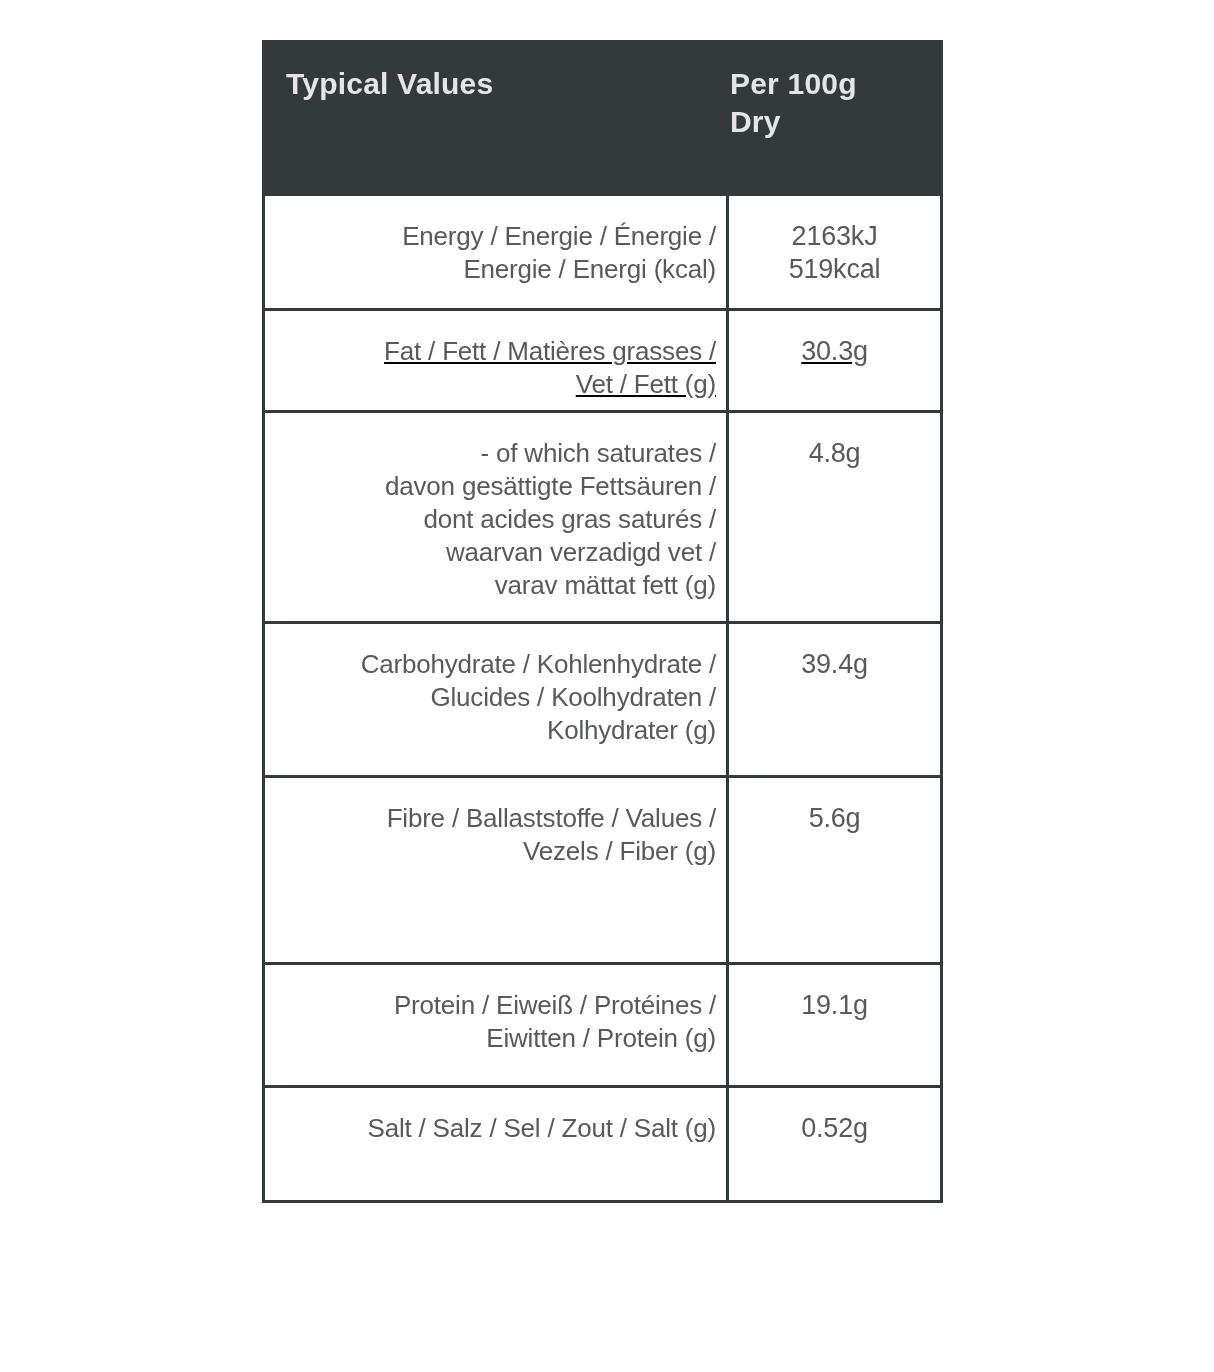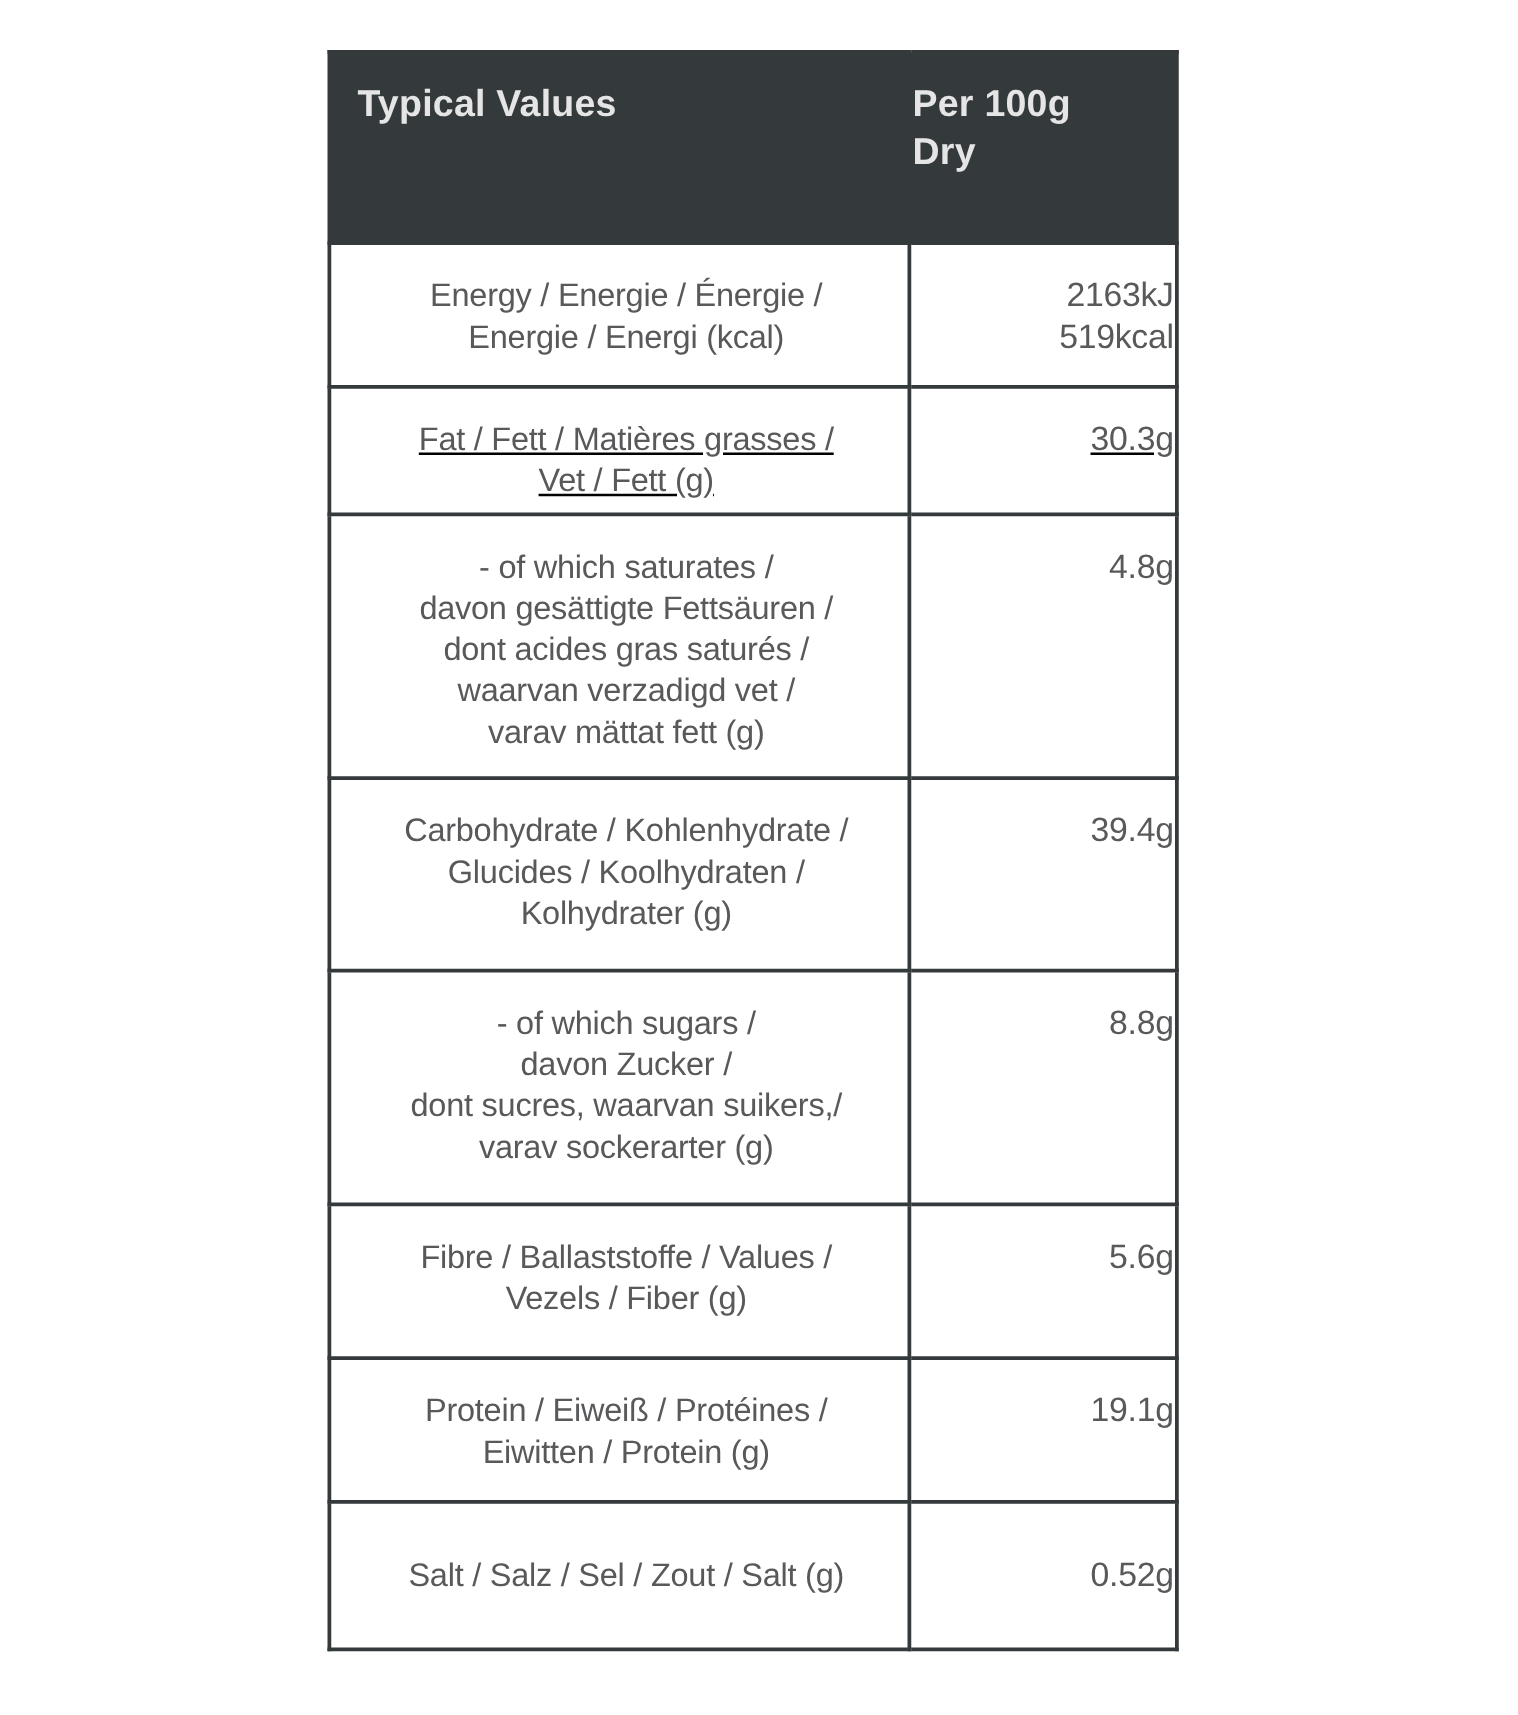--- a/index.html
+++ b/index.html
@@ -53,26 +53,26 @@
   
   tbody td {
     color: #58595b;
     font-size: 26px;
     line-height: 33px;
     letter-spacing: -0.2px;
     padding-top: 24px;
     white-space: pre-line;
   }
   td.label {
-    text-align: center;
+    text-align: right;
     padding-left: 21px;
     padding-right: 10px;
   }
   td.value {
-    text-align: right;
+    text-align: center;
     font-size: 27px;
   }
 
   tbody tr:nth-child(1) { height: 115px; }
   tbody tr:nth-child(2) { height: 102px; text-decoration: underline; }
   tbody tr:nth-child(3) { height: 211px; }
   tbody tr:nth-child(4) { height: 154px; }
   tbody tr:nth-child(5) { height: 187px; }
   tbody tr:nth-child(6) { height: 123px; }
   tbody tr:nth-child(7) { height: 115px; }
@@ -120,27 +120,20 @@
 varav mättat fett (g)</td>
         <td class="value">4.8g</td>
       </tr>
       <tr>
         <td class="label">Carbohydrate / Kohlenhydrate /
 Glucides / Koolhydraten /
 Kolhydrater (g)</td>
         <td class="value">39.4g</td>
       </tr>
       <tr>
-        <td class="label">- of which sugars /
-davon Zucker /
-dont sucres, waarvan suikers,/
-varav sockerarter (g)</td>
-        <td class="value">8.8g</td>
-      </tr>
-      <tr>
         <td class="label">Fibre / Ballaststoffe / Values /
 Vezels / Fiber (g)</td>
         <td class="value">5.6g</td>
       </tr>
       <tr>
         <td class="label">Protein / Eiweiß / Protéines /
 Eiwitten / Protein (g)</td>
         <td class="value">19.1g</td>
       </tr>
       <tr>

